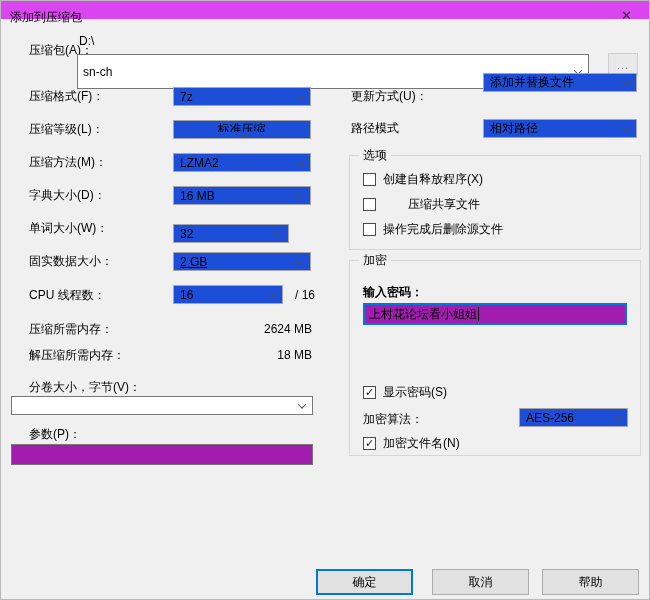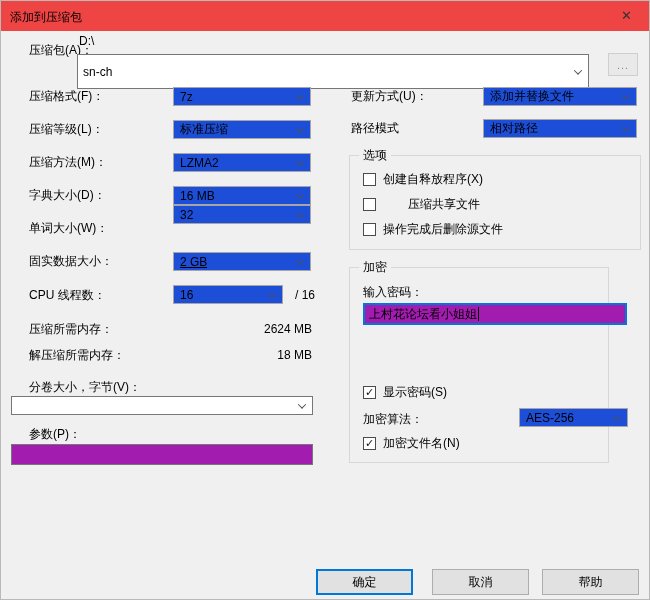--- a/index.html
+++ b/index.html
@@ -3,21 +3,21 @@
 <meta charset="utf-8">
 <style>
   html,body{margin:0;padding:0;background:#fff;}
   *{box-sizing:border-box;}
   .dialog{
     position:relative;width:650px;height:600px;
     background:#f0f0f0;border:1px solid #b9b9b9;
     font-family:"Liberation Sans","DejaVu Sans",sans-serif;
     font-size:12px;color:#000;overflow:hidden;
   }
-  .titlebar{position:absolute;left:0;top:0;width:100%;height:30px;background:#ef4444;}
+  .titlebar{position:absolute;left:0;top:0;width:100%;height:18px;background:#d946ef;}
   .title{position:absolute;left:9px;top:8px;font-size:12px;color:#000;}
   .close-btn{position:absolute;right:0;top:0;width:45px;height:29px;display:flex;align-items:center;justify-content:center;font-size:13px;color:#333;cursor:default;}
   .lbl{position:absolute;white-space:nowrap;line-height:15px;}
   .val{position:absolute;white-space:nowrap;line-height:15px;}
   
   .dd{position:absolute;height:19px;background:#1d4ed8;border:1px solid #a6a6a6;
       display:flex;align-items:center;justify-content:space-between;padding:0 7px 0 6px;}
   .dd span{white-space:nowrap;overflow:hidden;}
   .chev{width:6px;height:6px;border-right:1px solid #4f4f4f;border-bottom:1px solid #4f4f4f;
         transform:rotate(45deg) translate(-1px,-1px);flex:none;margin-left:6px;}
@@ -42,37 +42,37 @@
   .browse{position:absolute;left:607px;top:52px;width:30px;height:23px;background:#e9e9e9;
           border:1px solid #cfcfcf;color:#8a8a8a;display:flex;align-items:center;justify-content:center;
           letter-spacing:1px;font-size:11px;}
 
   
   .p-arc-label{left:28px;top:42px;}
   .p-dir-label{left:78px;top:33px;}
   .p-arc-combo{left:76px;top:53px;width:512px;height:35px;}
   
   .p-l0{left:28px;top:88px;}  .p-d0{left:172px;top:86px;width:138px;}
-  .p-l1{left:28px;top:121px;} .p-d1{left:172px;top:119px;width:138px;}
+  .p-l1{left:28px;top:121px;} .p-d1{left:172px;top:119px;width:138px;flex-direction:column;}
   .p-l2{left:28px;top:154px;} .p-d2{left:172px;top:152px;width:138px;}
   .p-l3{left:28px;top:187px;} .p-d3{left:172px;top:185px;width:138px;}
-  .p-l4{left:28px;top:220px;} .p-d4{left:172px;top:204px;width:138px;}
+  .p-l4{left:28px;top:220px;} .p-d4{left:172px;top:223px;width:116px;}
   .p-l5{left:28px;top:253px;} .p-d5{left:172px;top:251px;width:138px;text-decoration:underline;}
   .p-lcpu{left:28px;top:287px;} .p-dcpu{left:172px;top:284px;width:110px;} .p-cpusuffix{left:294px;top:287px;}
   .p-mem1l{left:28px;top:321px;} .p-mem1v{right:337px;top:321px;}
   .p-mem2l{left:28px;top:347px;} .p-mem2v{right:337px;top:347px;}
   .p-voll{left:28px;top:379px;} .p-volc{left:10px;top:395px;width:302px;}
   .p-parl{left:28px;top:426px;} .p-pari{left:10px;top:443px;width:302px;height:21px;}
   
-  .p-updl{left:350px;top:88px;} .p-updd{left:482px;top:86px;width:154px;}
+  .p-updl{left:350px;top:88px;} .p-updd{left:482px;top:72px;width:154px;}
   .p-pathl{left:350px;top:120px;} .p-pathd{left:482px;top:118px;width:154px;}
   .p-optbox{left:348px;top:154px;width:292px;height:95px;}
   .p-ocb0{left:362px;top:171px;} .p-ocb1{left:362px;top:196px;gap:32px;} .p-ocb2{left:362px;top:221px;}
-  .p-encbox{left:348px;top:266px;width:260px;height:196px;text-decoration:underline;}
-  .p-pwdl{left:362px;top:284px;}
+  .p-encbox{left:348px;top:259px;width:292px;height:196px;text-decoration:underline;}
+  .p-pwdl{left:362px;top:284px;font-weight:bold;}
   .p-pwd{left:362px;top:302px;width:264px;height:22px;}
   .p-showpwd{left:362px;top:384px;}
   .p-methl{left:362px;top:411px;} .p-methd{left:518px;top:407px;width:109px;}
   .p-encnames{left:362px;top:435px;}
   
   .p-ok{left:315px;top:568px;} .p-cancel{left:431px;top:568px;} .p-help{left:541px;top:568px;}
 </style>
 </head>
 <body>
 

